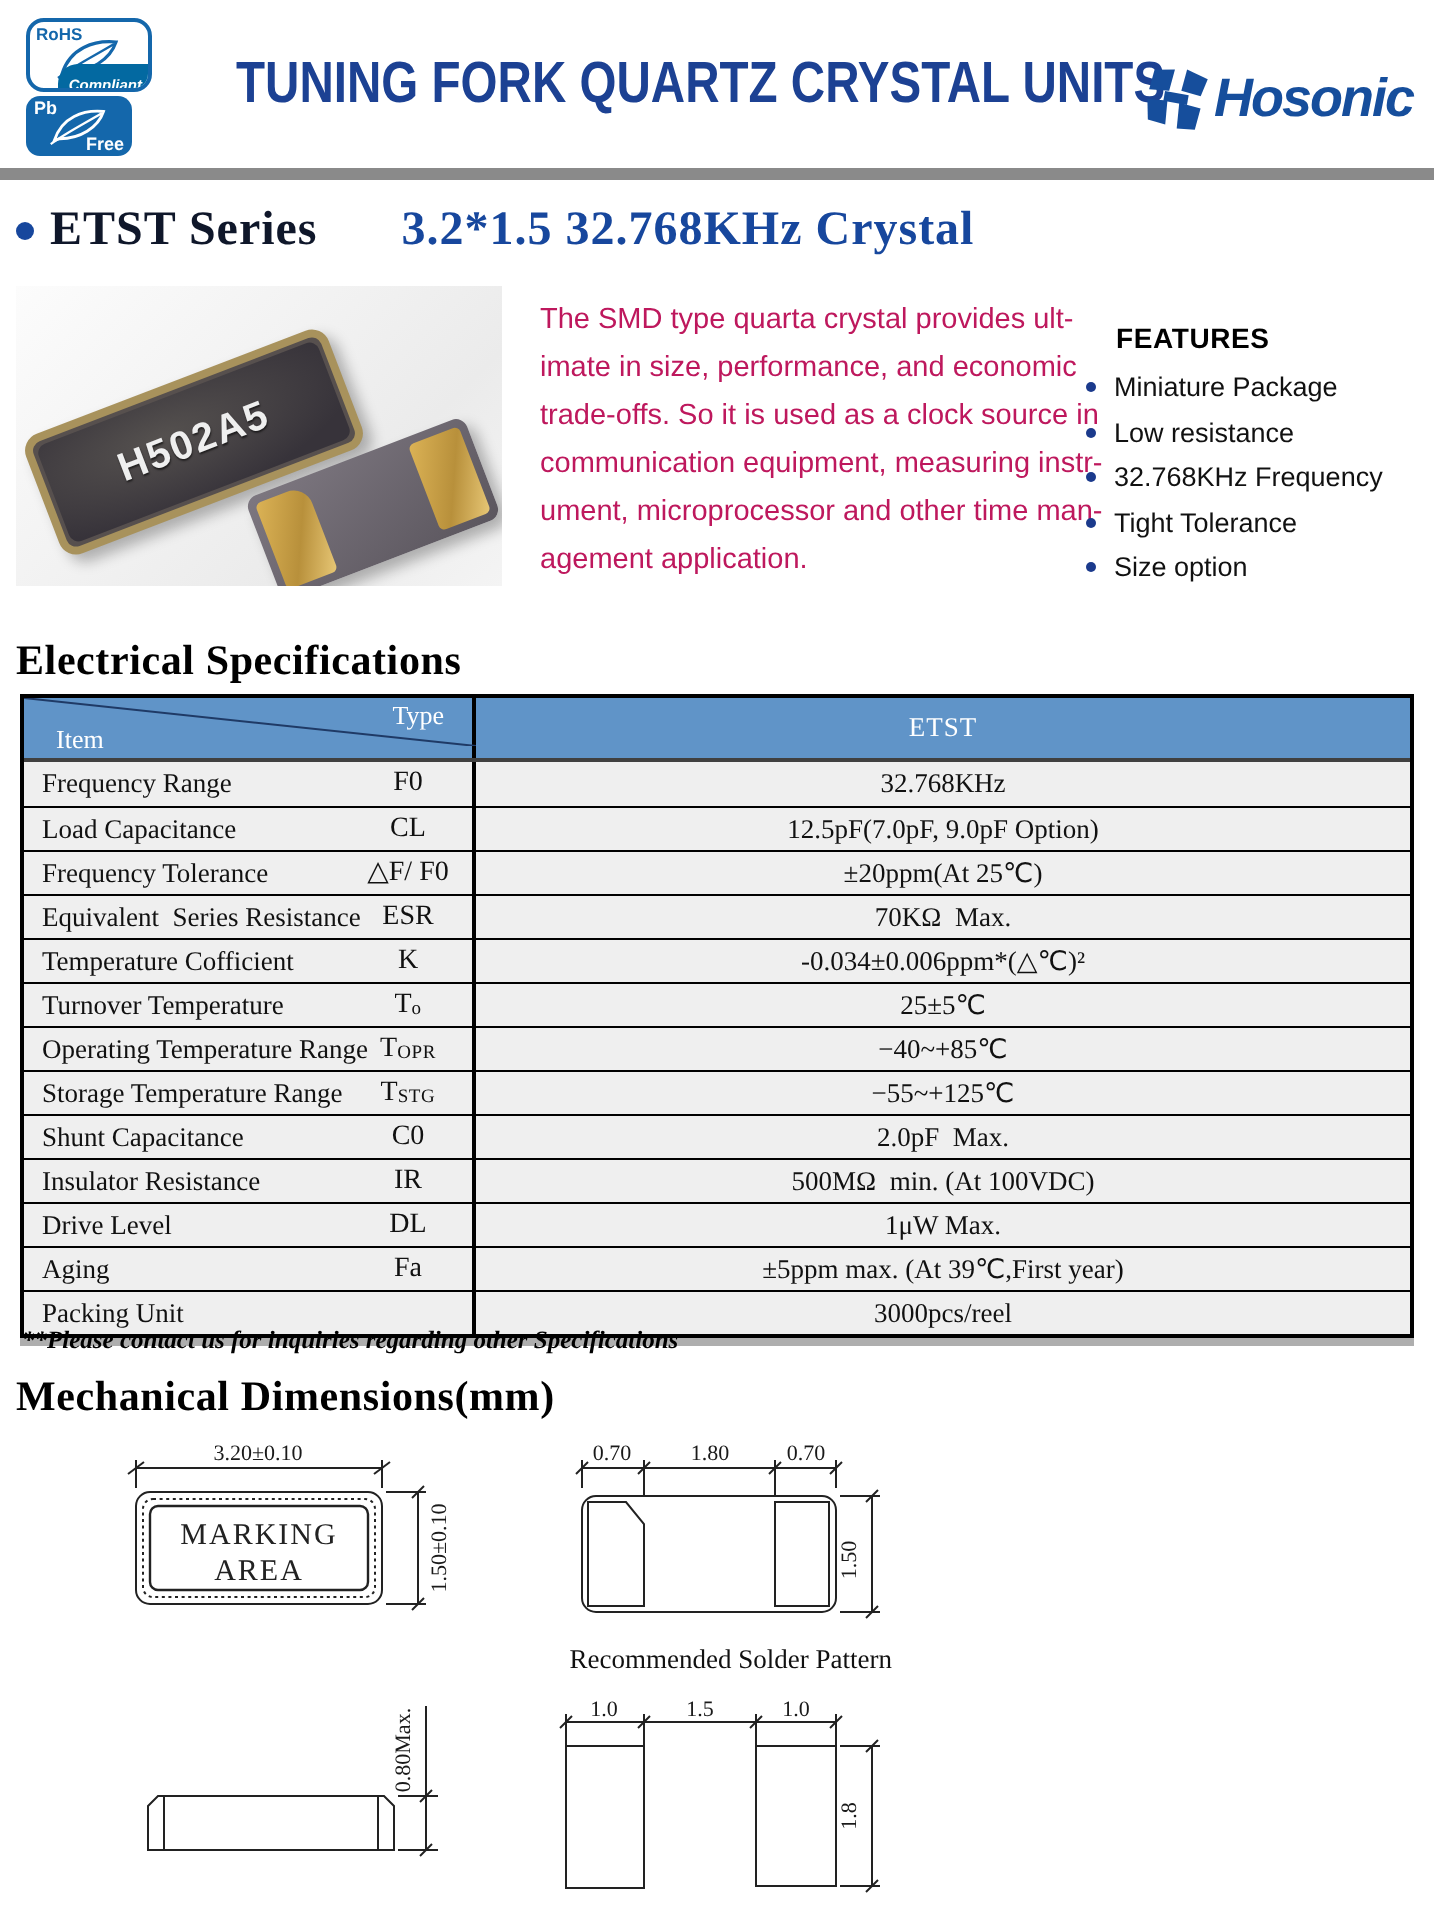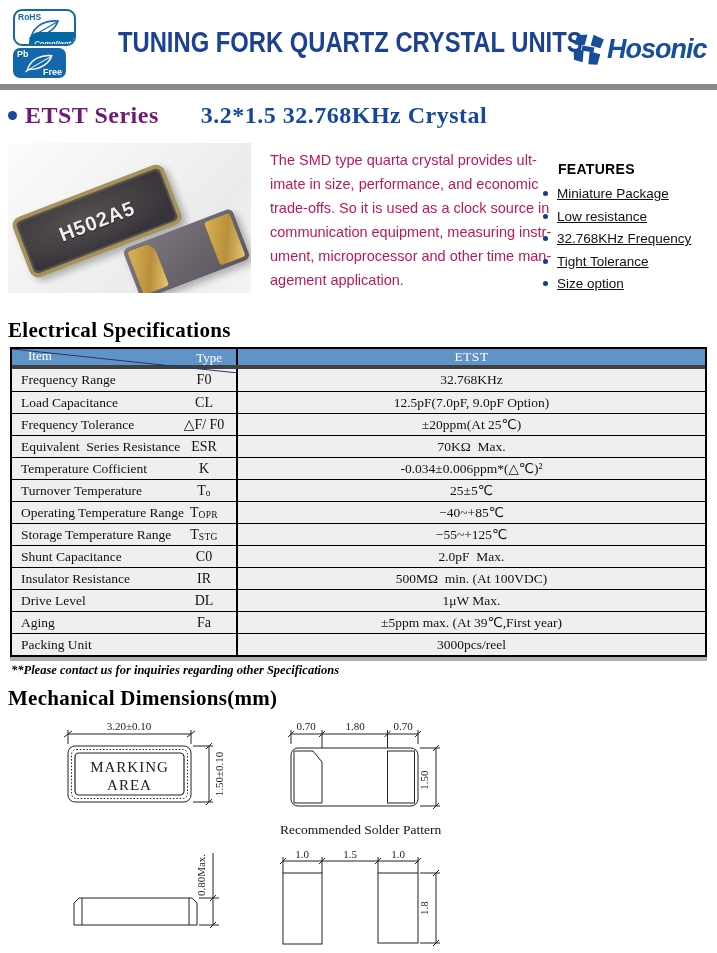--- a/index.html
+++ b/index.html
@@ -18,69 +18,69 @@
   .badge-pb .b-bottom { position:absolute; right:4px; bottom:1px; font:bold 9px "Liberation Sans",sans-serif; color:#fff; }
   .leaf { position:absolute; }
   .page-title { position:absolute; left:118px; top:26px; font:bold 29px "Liberation Sans","DejaVu Sans",sans-serif; color:#1c4193; white-space:nowrap; transform:scaleX(.82); transform-origin:left center; letter-spacing:0px; }
   .logo { position:absolute; left:570px; top:31px; display:flex; align-items:center; gap:1px; }
   .logo-text { font:italic bold 27px "Liberation Sans","DejaVu Sans",sans-serif; color:#164e9c; letter-spacing:-1px; }
   .gray-bar { position:absolute; left:0; right:0; top:84px; height:6px; background:#8a8a8a; }
 
   
   .series { position:absolute; left:8px; top:102px; display:flex; align-items:center; }
   .series .s-dot { width:9px; height:9px; border-radius:50%; background:#17479d; margin-right:8px; }
-  .series .s-name { font:bold 24px "Liberation Serif",serif; color:#701a75; letter-spacing:.5px; }
+  .series .s-name { font:bold 24px "Liberation Serif",serif; color:#0f172a; letter-spacing:.5px; }
   .series .s-spec { font:bold 24px "Liberation Serif",serif; color:#17479d; margin-left:42px; letter-spacing:.5px; }
 
   
   .photo { position:absolute; left:8px; top:143px; width:243px; height:150px; background:linear-gradient(135deg,#fcfcfc,#ebebeb 70%,#f4f4f4); overflow:hidden; }
   .chipA { position:absolute; left:8px; top:46px; width:162px; height:64px; transform:rotate(-21deg); background:#57504e; border:4px solid #a8925c; border-radius:9px; box-shadow:3px 5px 7px rgba(0,0,0,.28); display:flex; align-items:center; justify-content:center; }
   .chipA .chip-face { position:absolute; inset:2px; border-radius:5px; background:radial-gradient(ellipse at 40% 35%,#55514f,#37333a 80%); }
   .chipA .marking { position:relative; font:bold 20px "Liberation Sans",sans-serif; color:#efefef; letter-spacing:1px; text-shadow:0 1px 1px rgba(0,0,0,.6); }
   .chipB { position:absolute; left:120px; top:84px; width:117px; height:54px; transform:rotate(-21deg); background:linear-gradient(155deg,#7d7780,#5b565e); border-radius:6px; box-shadow:3px 5px 7px rgba(0,0,0,.28); }
   .chipB .pad { position:absolute; top:4px; bottom:4px; width:27px; background:linear-gradient(115deg,#dcb356,#b8903b 55%,#e8c877); }
   .chipB .pad-l { left:4px; border-radius:3px 10px 3px 3px; }
   .chipB .pad-r { right:4px; border-radius:3px; }
 
   
   .desc { position:absolute; left:270px; top:148px; width:292px; font:14.5px/24px "Liberation Sans","DejaVu Sans",sans-serif; color:#be185d; }
   .features { position:absolute; left:543px; top:146px; width:150px;margin-top:15px; }
   .features h3 { font:bold 14px "Liberation Sans",sans-serif; color:#000; margin:0 0 6px 15px; letter-spacing:.3px; }
-  .features ul { list-style:none;text-decoration:underline; }
+  .features ul { list-style:none; }
   .features li { display:flex; align-items:baseline; font:13.5px/22.5px "Liberation Sans","DejaVu Sans",sans-serif; color:#111; white-space:nowrap; }
   .fdot { flex:0 0 auto; width:5px; height:5px; border-radius:50%; background:#1b3a8c; margin-right:9px; position:relative; top:-2px; }
 
   
   .sec-head { position:absolute; font:bold 21px "Liberation Serif",serif; color:#000000; letter-spacing:.3px; }
   .eh { left:8px; top:318px; }
   .mh { left:8px; top:686px; }
 
   
   .spec-table { position:absolute; left:10px; top:347px; width:697px; border:2px solid #000; box-shadow:0 4px 0 rgba(130,130,130,.65); background:#efefef; }
-  .thead { display:grid; grid-template-columns:226px 1fr; height:20px; background:#6094c8; color:#fff; border-bottom:4px solid #404040; }
+  .thead { display:grid; grid-template-columns:226px 1fr; height:32px; background:#6094c8; color:#fff; border-bottom:2px solid #404040; }
   .th-diag { position:relative; border-right:2px solid #000; }
   .th-diag svg { position:absolute; inset:0; }
   .th-item { position:absolute; left:16px; bottom:1px; font:13px "Liberation Serif",serif; }
   .th-type { position:absolute; right:14px; top:1px; font:13px "Liberation Serif",serif; }
   .th-series { display:flex; align-items:center; justify-content:center; font:13.5px "Liberation Serif",serif; letter-spacing:.5px; }
   .trow { display:grid; grid-template-columns:160px 66px 1fr; height:22px; border-top:1px solid #000; background:#efefef; }
   .trow:first-child { border-top:none; }
   .c-item { padding-left:9px; display:flex; align-items:center; font:13.5px "Liberation Serif","DejaVu Sans",serif; white-space:pre; }
   .c-type { display:flex; align-items:center; justify-content:center; font:14px "Liberation Serif","DejaVu Sans",serif; border-right:2px solid #000; margin-right:0; }
   .c-type .tsub { font-size:9.5px; position:relative; top:2.5px; letter-spacing:.3px; }
   .c-val { display:flex; align-items:center; justify-content:center; font:13.5px "Liberation Serif","DejaVu Sans",serif; white-space:pre; }
   .footnote { position:absolute; left:11px; top:663px; font:italic bold 12.5px "Liberation Serif",serif; color:#000; }
 
   
   .mech svg { position:absolute; overflow:visible; }
   .svg-topview { left:53px; top:718px; }
   .svg-bottomview { left:277px; top:718px; }
   .svg-sideview { left:58px; top:843px; }
   .svg-pattern { left:273px; top:847px; }
-  .solder-caption { position:absolute; left:280px; top:822px; width:166px; text-align:left; font:13.5px "Liberation Serif",serif; color:#111; }
+  .solder-caption { position:absolute; left:280px; top:822px; width:166px; text-align:right; font:13.5px "Liberation Serif",serif; color:#111; }
   .dim-text { font:11px "Liberation Serif","DejaVu Sans",serif; fill:#1a1a1a; }
 </style>
 </head>
 <body>
 
 <div class="page">
 
   <div class="badge badge-rohs">
     <div class="b-top">RoHS</div>
     <svg class="leaf" style="left:12px;top:7px" width="34" height="22" viewBox="0 0 34 22">

